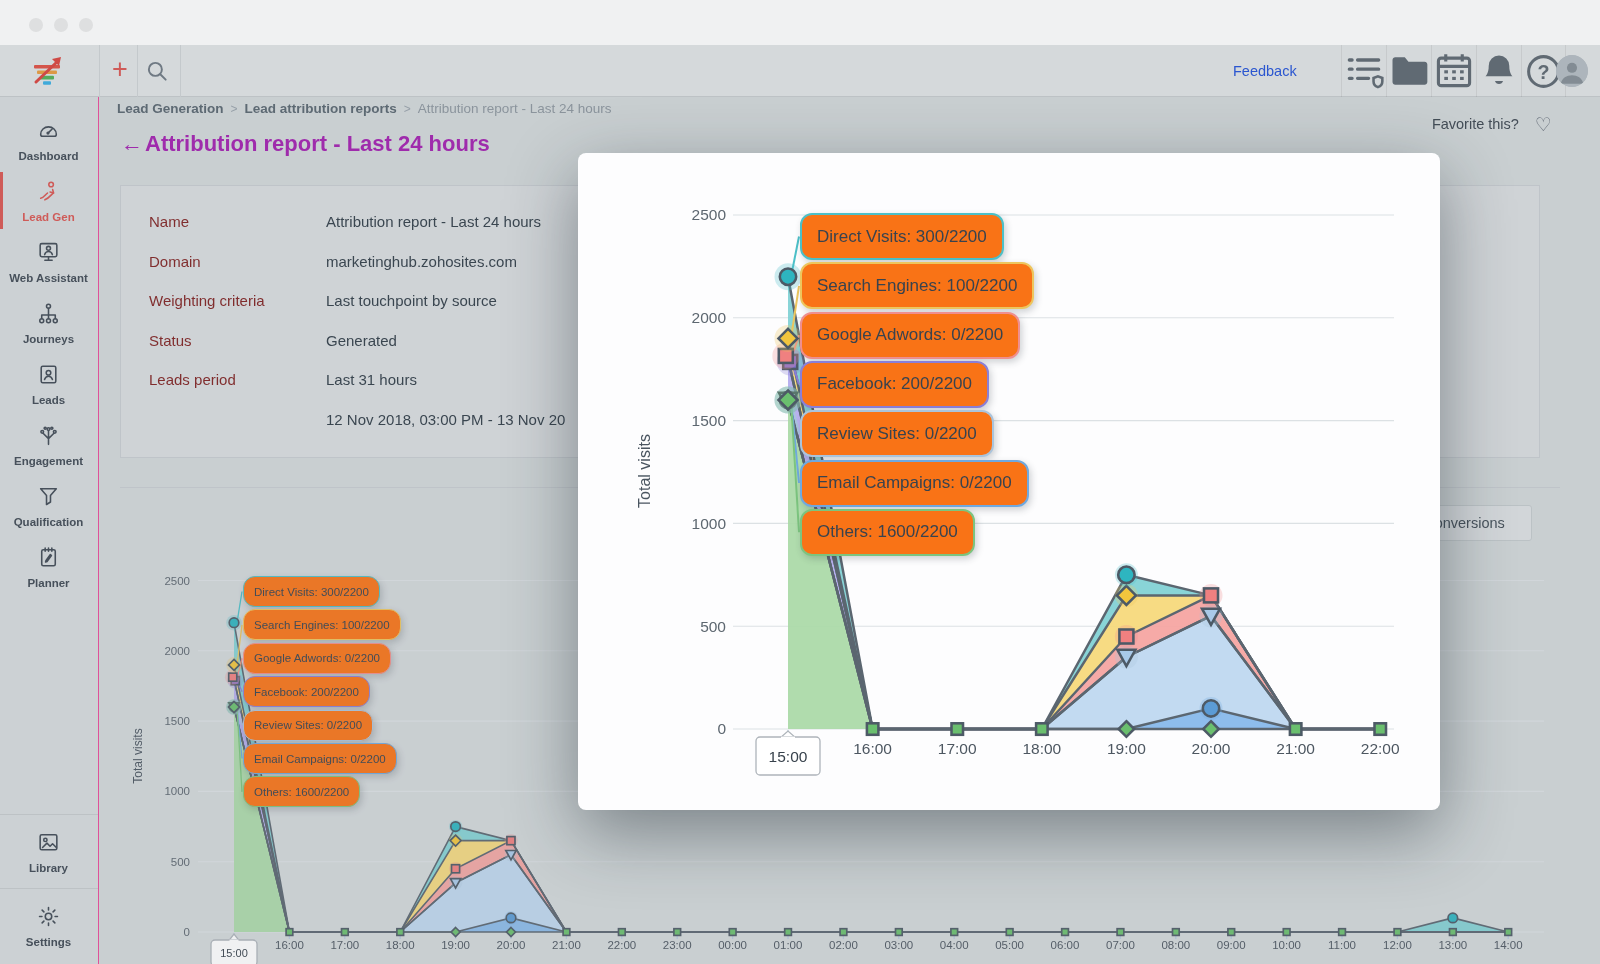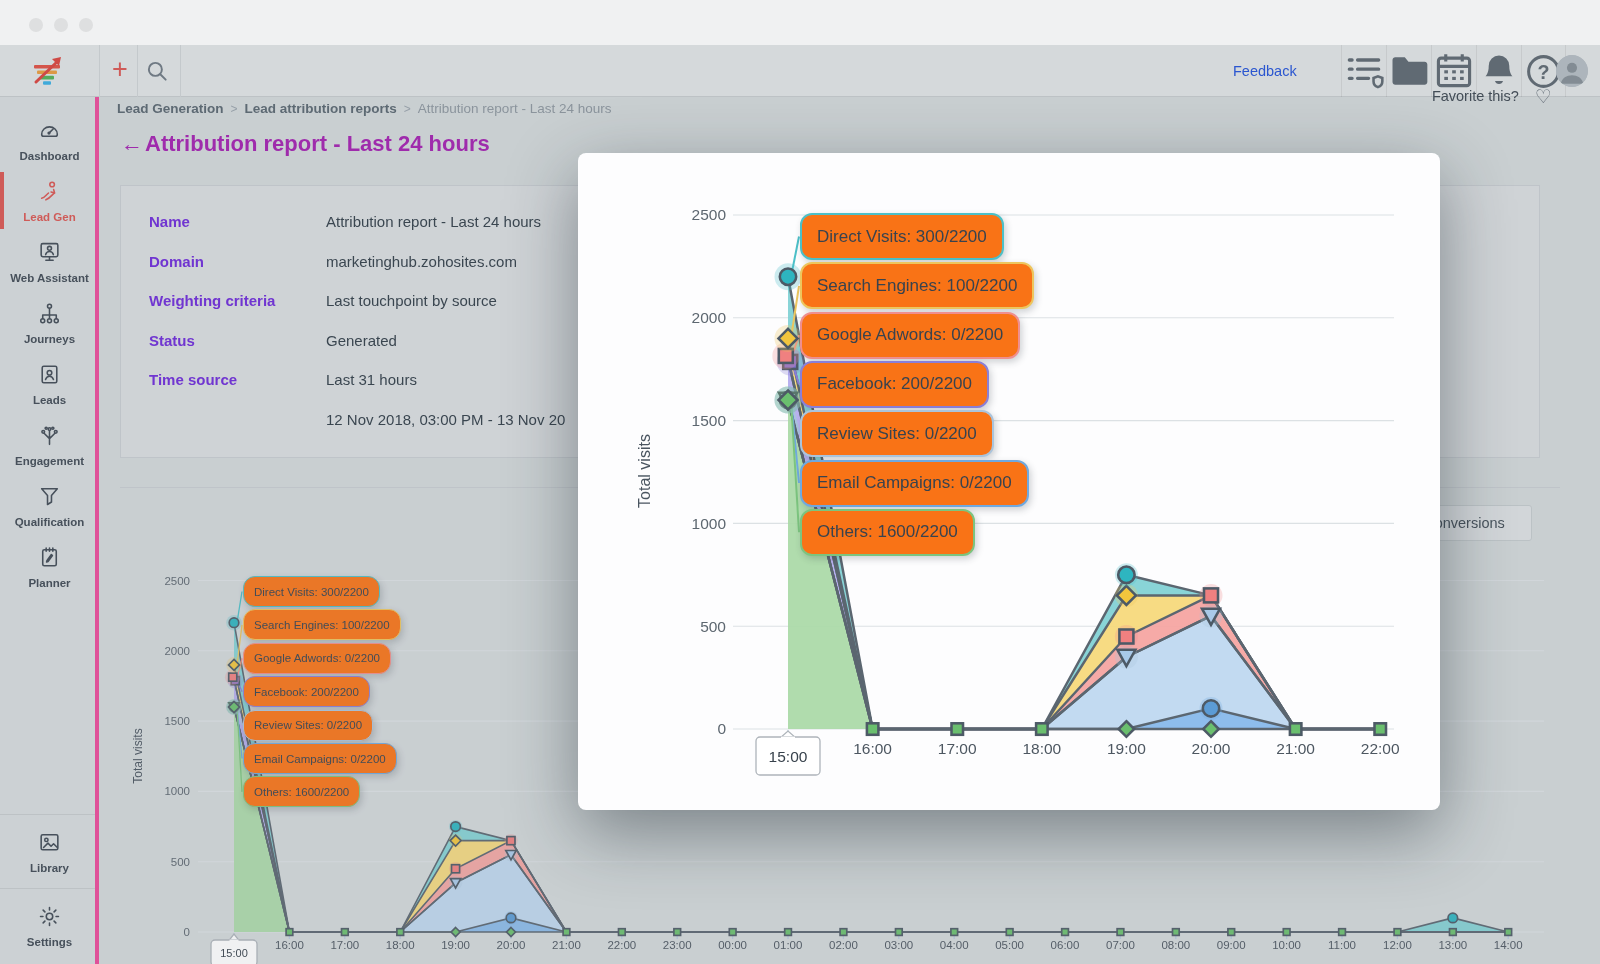--- a/index.html
+++ b/index.html
@@ -20,47 +20,47 @@
   #search-btn { position:absolute; left:144px; top:13px; width:26px; height:26px; color:#6b7680; }
   #feedback { position:absolute; left:1233px; top:0; height:52px; line-height:52px;
     color:#1d4ed8; font-size:14.5px; cursor:pointer; }
   .icon-cell { position:absolute; top:0; width:45px; height:52px; border-left:1px solid rgba(0,0,0,0.07);
     display:flex; align-items:center; justify-content:center; color:#5a646e; cursor:pointer; }
   #avatar { position:absolute; left:1556px; top:10px; width:32px; height:32px; border-radius:50%;
     background:#b3bbc1; overflow:hidden; cursor:pointer; }
 
   
   #sidebar { position:absolute; left:0; top:97px; width:99px; height:867px; background:#d6dbdd;
-    border-right:4px solid #ec4899; display:flex; flex-direction:column; padding-top:12px; }
+    border-right:1px solid #ec4899; display:flex; flex-direction:column; padding-top:12px;align-items:flex-end; }
   .side-item { position:relative; width:99px; padding:9px 2px 8px 2px; text-align:center;
     color:#3d4752; cursor:pointer; }
   .side-item .lbl { display:block; font-size:11.5px; margin-top:3px; font-weight:bold; }
   .side-item svg { width:25px; height:25px; }
   .side-item.active { color:#d9534f; }
   .side-item.active::before { content:""; position:absolute; left:0; top:2px; bottom:2px; width:4px;
     background:#d9534f; }
   .side-divider { height:1px; background:#c5cacc; margin:6px 0; }
   #side-bottom { margin-top:auto; padding-bottom:8px; }
 
   
   #breadcrumb { position:absolute; left:117px; top:97px; height:26px; line-height:24px; font-size:13.5px; }
   #breadcrumb .crumb { color:#57646e; font-weight:bold; cursor:pointer; }
   #breadcrumb .crumb.current { color:#8b959d; font-weight:normal; cursor:default; }
   #breadcrumb .bc-sep { color:#98a2aa; margin:0 7px; font-size:12px; }
-  #favorite { position:absolute; right:48px; top:84px; height:26px; line-height:24px; font-size:14.5px;
+  #favorite { position:absolute; right:48px; top:112px; height:26px; line-height:24px; font-size:14.5px;
     color:#39434d; cursor:pointer; }
   #favorite .heart { font-size:19px; color:#5f6973; margin-left:12px; vertical-align:-2px; }
   #page-title-row { position:absolute; left:121px; top:131px; color:#a21caf; font-size:22px; font-weight:bold; }
   #back-arrow { cursor:pointer; font-weight:normal; margin-right:2px; }
 
   
   #details-card { position:absolute; left:120px; top:185px; width:1420px; height:273px;
     border:1px solid #c7ccd0; background:rgba(255,255,255,0.14); padding:27px 0 0 28px; }
   .detail-row { display:flex; height:39.5px; font-size:15px; }
-  .detail-row .dlabel { width:177px; color:#6d28d9;font-weight:bold; }
+  .detail-row .dlabel { width:177px; color:#7f1d1d; }
   .detail-row .dvalue { color:#2f3b46; }
 
   
   #chart-card { position:absolute; left:120px; top:487px; width:1440px; height:477px;
     border-top:1px solid #c7ccd0; }
   #conversions-btn { position:absolute; left:1277px; top:17px; width:135px; height:36px;
     background:#dde1e3; border:1px solid #c3c9cc; border-radius:3px; color:#3f4a54;
     font-size:14.5px; text-align:center; line-height:34px; cursor:pointer; }
   #bg-svg { position:absolute; left:0; top:3px; }
   #bg-tips { position:absolute; left:0; top:3px; width:1440px; height:474px; pointer-events:none; }
@@ -250,21 +250,21 @@
     </div>
     <div class="detail-row">
       <span class="dlabel">Weighting criteria</span>
       <span class="dvalue">Last touchpoint by source</span>
     </div>
     <div class="detail-row">
       <span class="dlabel">Status</span>
       <span class="dvalue">Generated</span>
     </div>
     <div class="detail-row">
-      <span class="dlabel">Time source</span>
+      <span class="dlabel">Leads period</span>
       <span class="dvalue">Last 31 hours</span>
     </div>
     <div class="detail-row">
       <span class="dlabel"></span>
       <span class="dvalue">12 Nov 2018, 03:00 PM - 13 Nov 20</span>
     </div>
   </div>
 
 <div id="chart-card">
   <svg id="bg-svg" width="1440" height="474">

